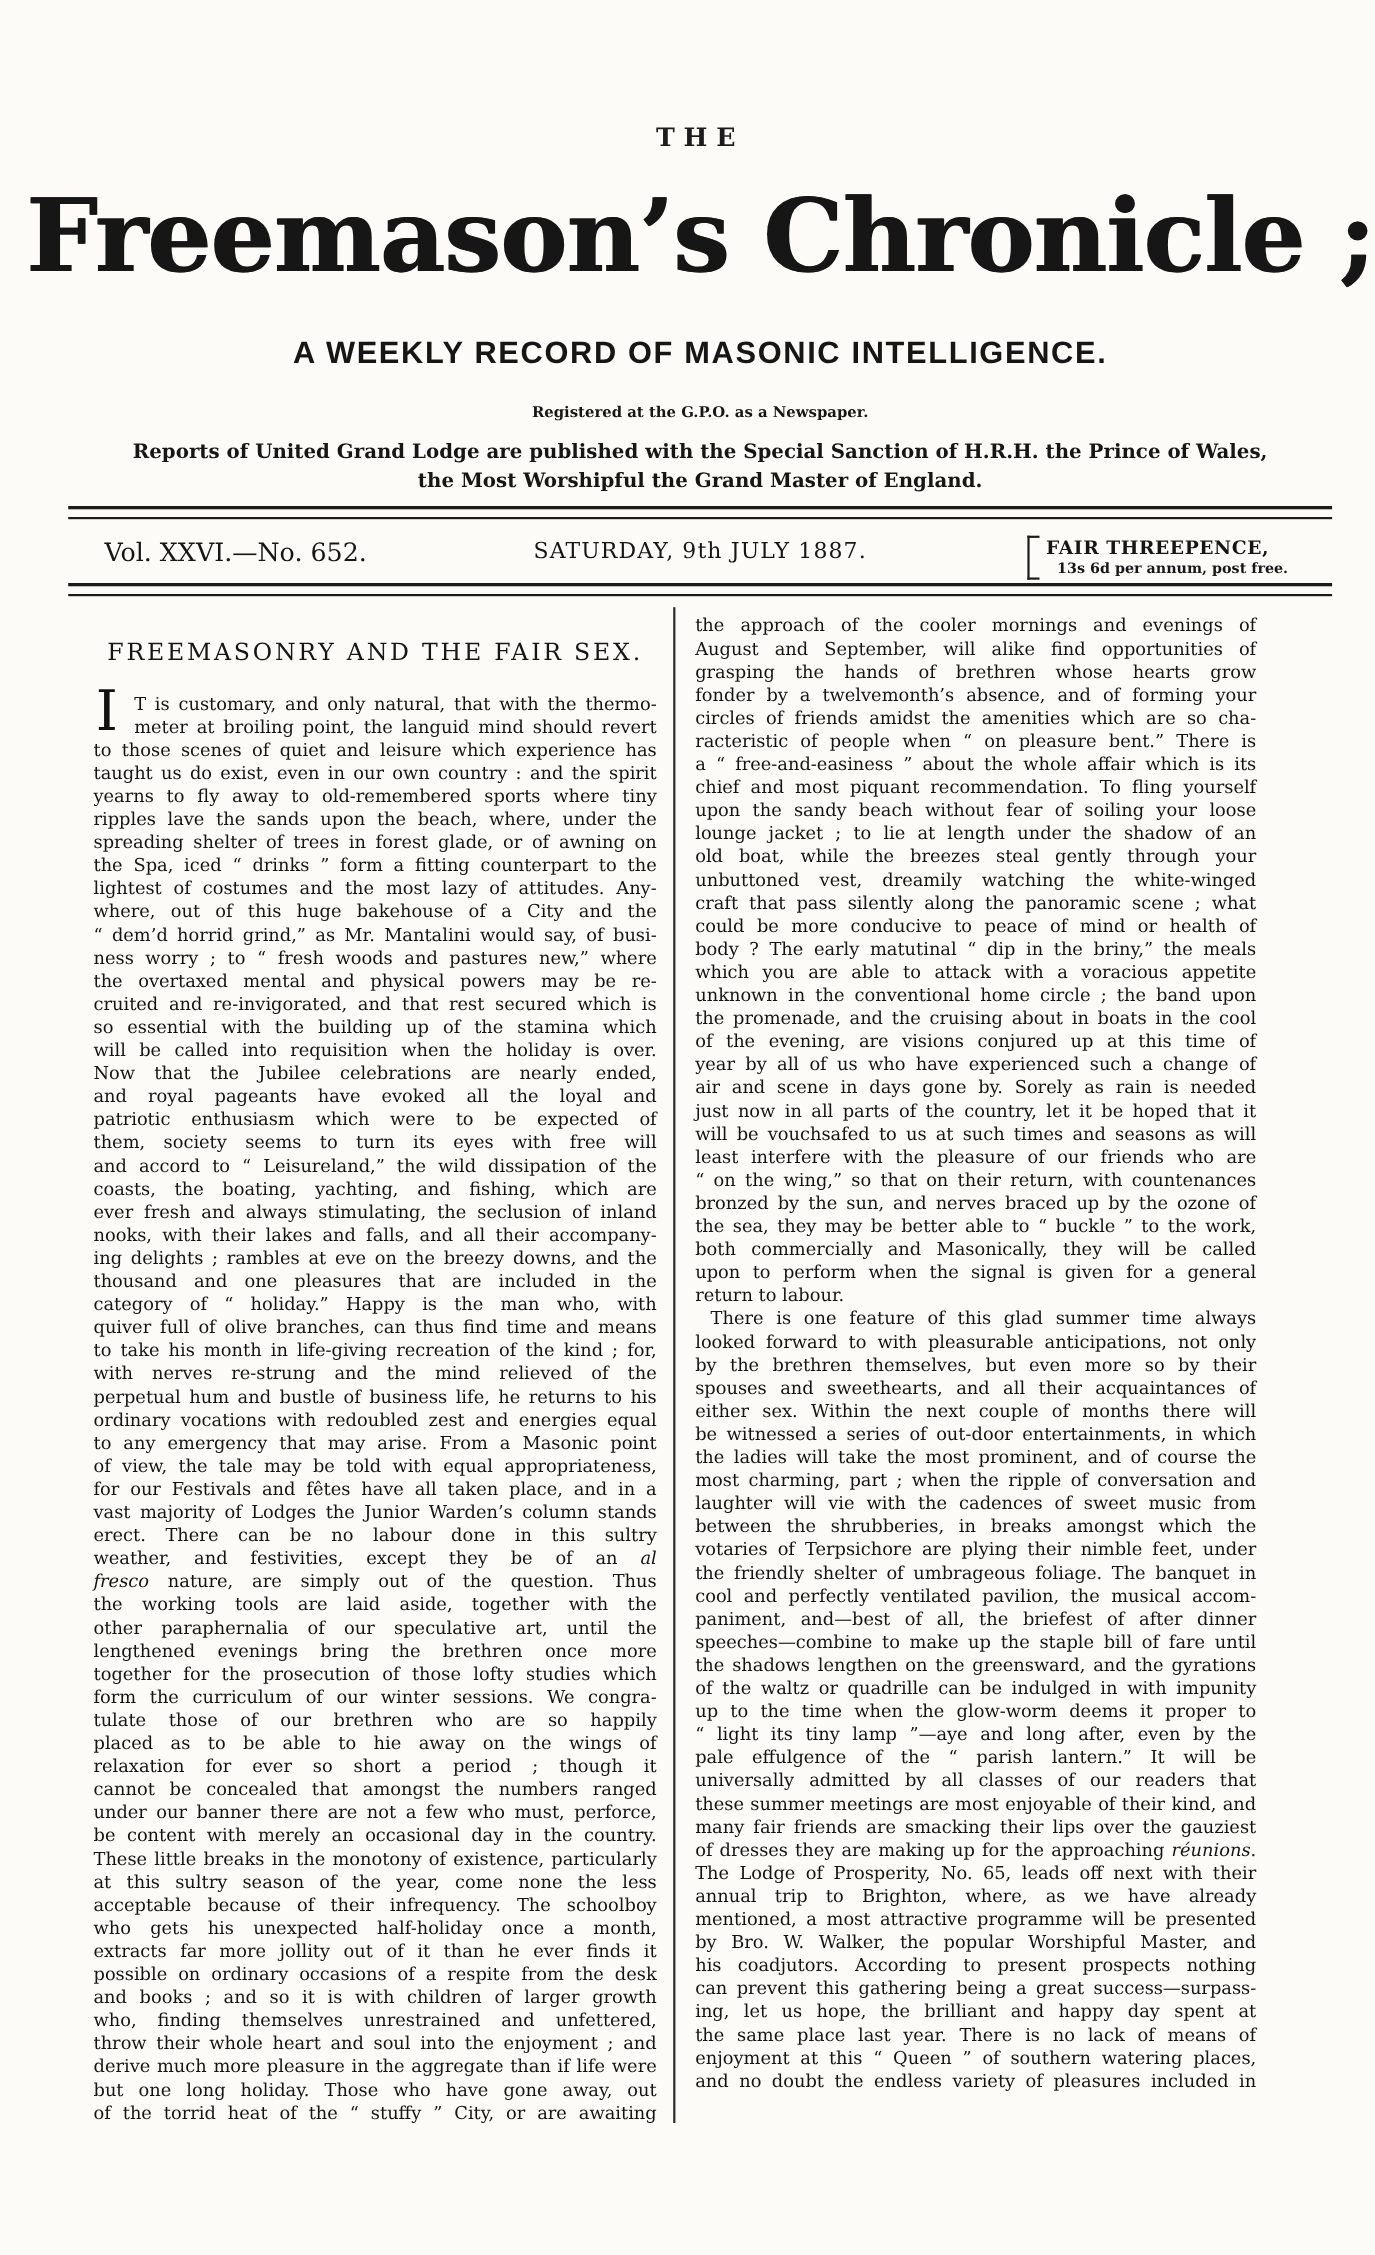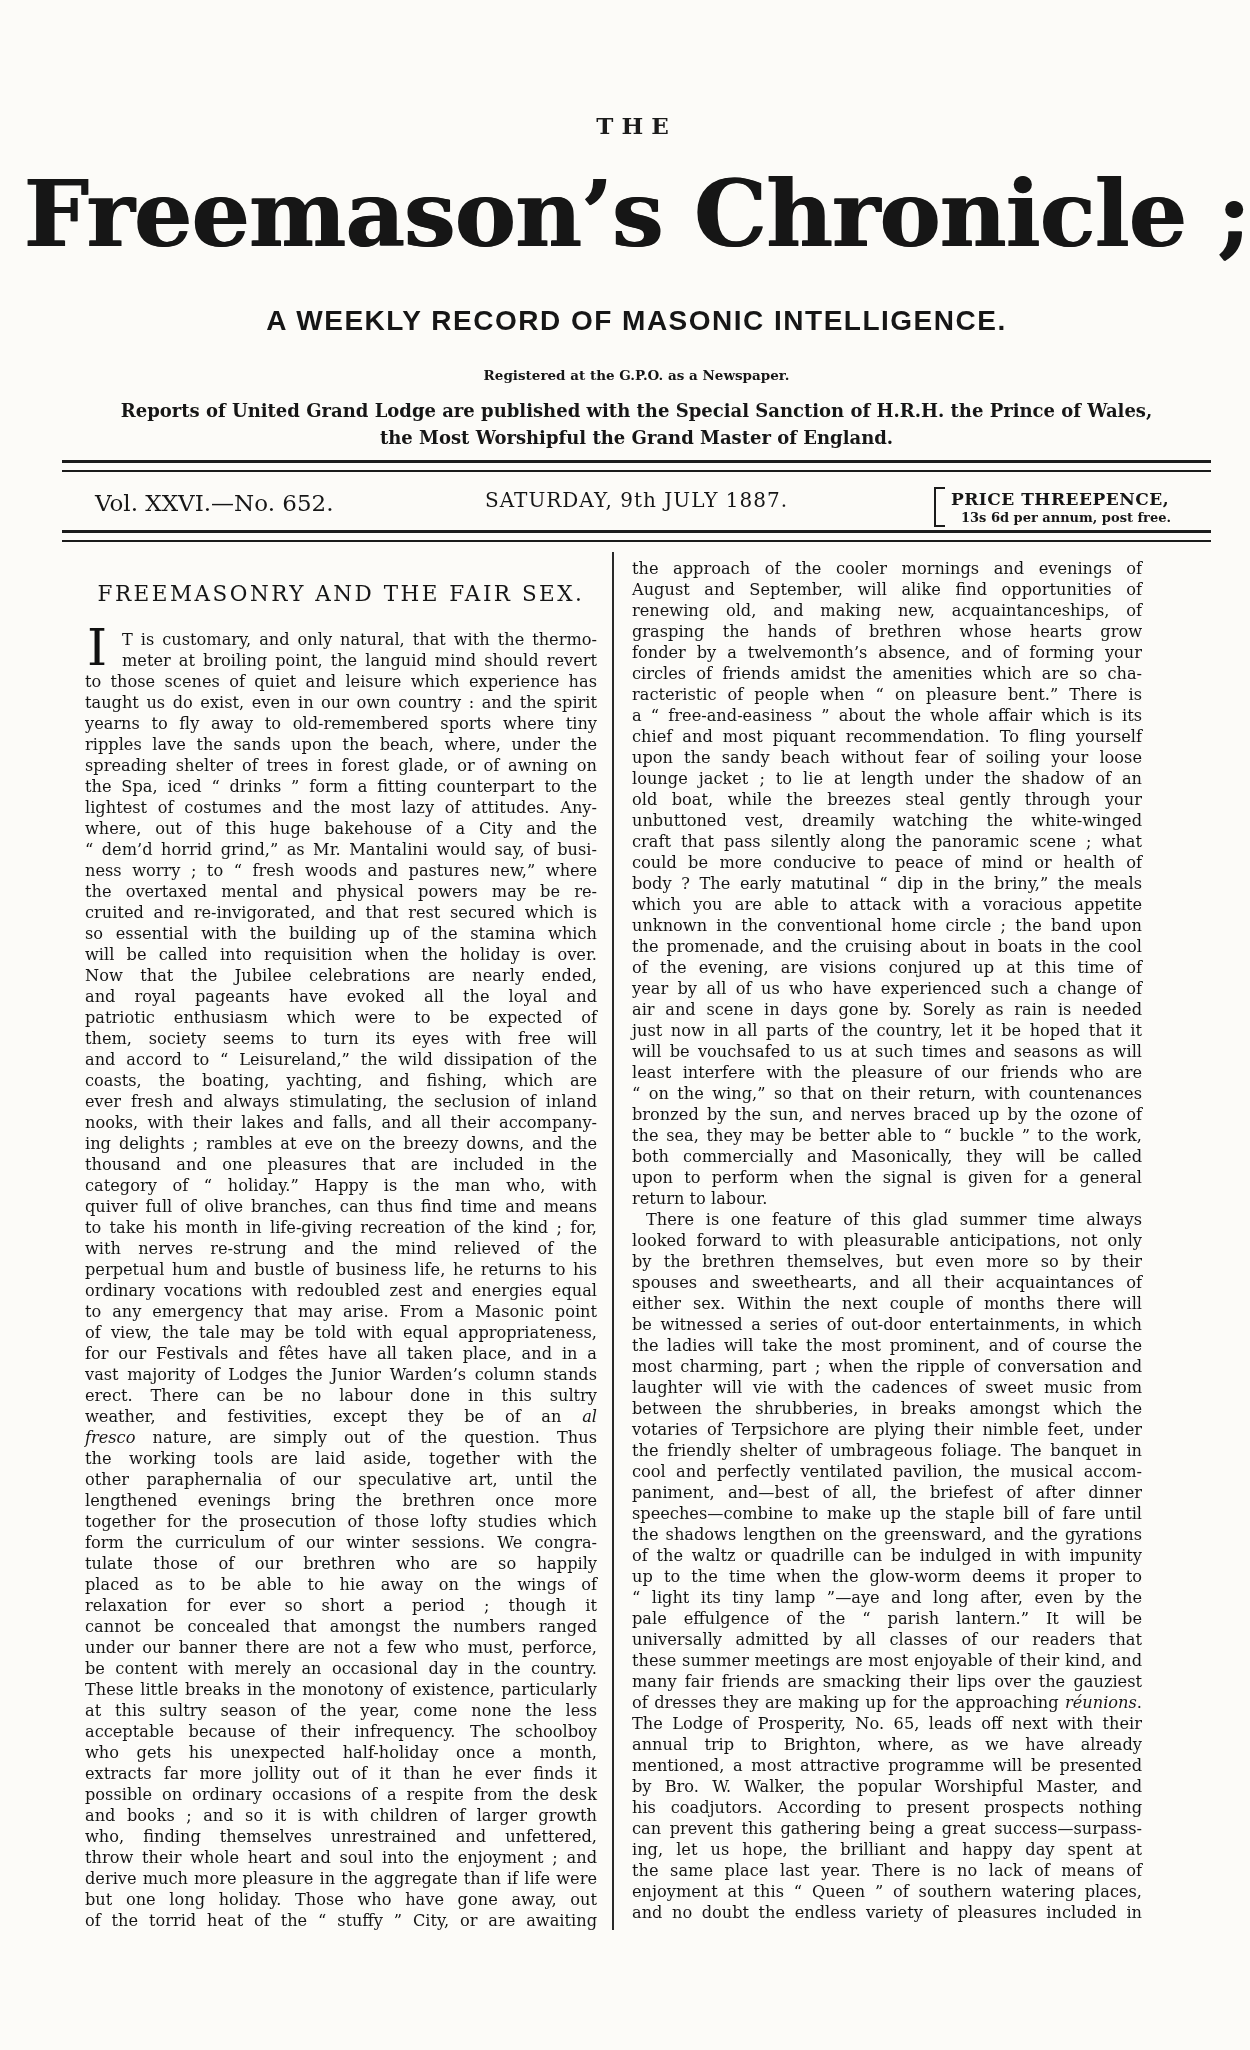--- a/index.html
+++ b/index.html
@@ -115,21 +115,21 @@
   </div>
 
   <div class="abs rule-double rule-1"></div>
 
   <div class="abs dateline">
     <div class="vol-no">Vol. XXVI.—No. 652.</div>
     <div class="issue-date">SATURDAY, 9th JULY 1887.</div>
     <div class="price-box">
       <span class="price-bracket"></span>
       <span class="price-lines">
-        <div class="price-main">PRICE THREEPENCE,</div>
+        <div class="price-main">FAIR THREEPENCE,</div>
         <div class="price-sub">13s 6d per annum, post free.</div>
       </span>
     </div>
   </div>
 
   <div class="abs rule-double rule-2"></div>
 
   <div class="abs col-divider"></div>
 
   <div class="abs column col-left" id="col-left">
@@ -198,21 +198,20 @@
         <div class="t-line">derive much more pleasure in the aggregate than if life were</div>
         <div class="t-line">but one long holiday.  Those who have gone away, out</div>
         <div class="t-line">of the torrid heat of the “ stuffy ” City, or are awaiting</div>
       </div>
     </div>
 
   <div class="abs column col-right" id="col-right">
       <div class="para">
         <div class="t-line">the approach of the cooler mornings and evenings of</div>
         <div class="t-line">August and September, will alike find opportunities of</div>
-        <div class="t-line">renewing old, and making new, acquaintanceships, of</div>
         <div class="t-line">grasping the hands of brethren whose hearts grow</div>
         <div class="t-line">fonder by a twelvemonth’s absence, and of forming your</div>
         <div class="t-line">circles of friends amidst the amenities which are so cha-</div>
         <div class="t-line">racteristic of people when “ on pleasure bent.”  There is</div>
         <div class="t-line">a “ free-and-easiness ” about the whole affair which is its</div>
         <div class="t-line">chief and most piquant recommendation.  To fling yourself</div>
         <div class="t-line">upon the sandy beach without fear of soiling your loose</div>
         <div class="t-line">lounge jacket ; to lie at length under the shadow of an</div>
         <div class="t-line">old boat, while the breezes steal gently through your</div>
         <div class="t-line">unbuttoned vest, dreamily watching the white-winged</div>

